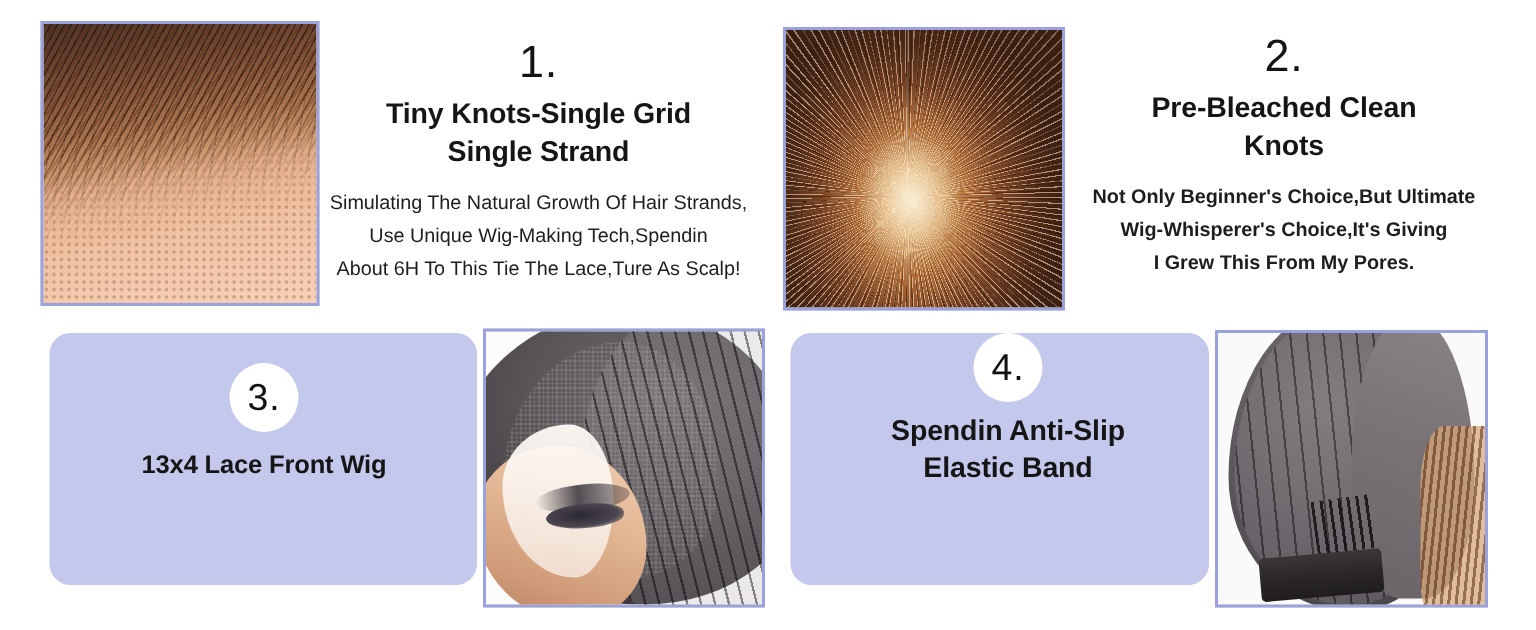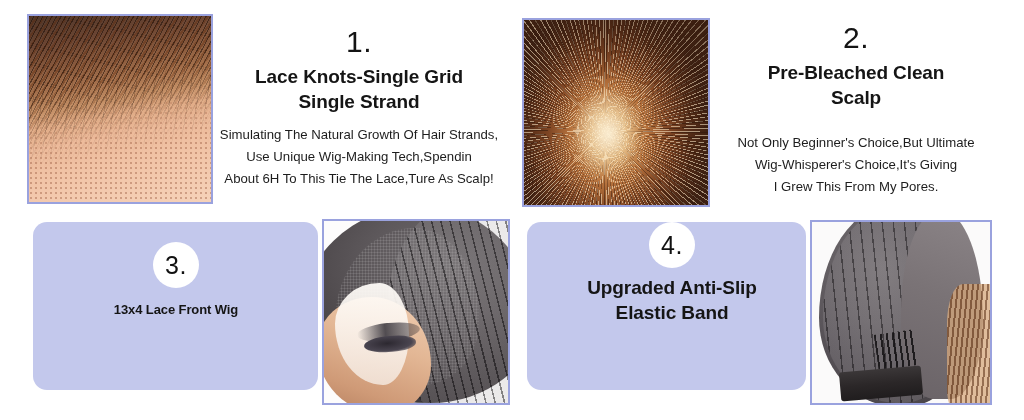--- a/index.html
+++ b/index.html
@@ -313,62 +313,62 @@
     white-space: pre-line;
   }
 
   
   #text-1 { left: 213px; top: 26px;  width: 292px; }
   #text-1 .heading { margin-top: 6px; }
   #text-1 .body    { margin-top: 10px; }
 
   #text-2 { left: 708px; top: 22px;  width: 296px; }
   #text-2 .heading { margin-top: 6px; }
-  #text-2 .body    { margin-top: 22px; }
+  #text-2 .body    { margin-top: 10px; font-weight: bold; }
 
   #text-3 { left: 38px;  top: 242px; width: 276px; }
-  #text-3 .heading { margin-top: 9px; font-size: 13px; }
+  #text-3 .heading { margin-top: 9px; font-size: 17px; }
   #text-3 .body    { margin-top: 17px; }
 
   #text-4 { left: 534px; top: 222px; width: 276px; }
   #text-4 .heading { margin-top: 7px; }
   #text-4 .body    { margin-top: 10px; }
 </style>
 </head>
 <body>
 
 <div class="stage">
 
   <div class="photo" id="photo-1" style="left:27px; top:14px; width:186px; height:190px;">
     <div class="layer base"></div>
     <div class="layer strands"></div>
     <div class="layer wisps"></div>
     <div class="layer mesh"></div>
   </div>
 
   <div class="textblock" id="text-1">
     <div class="num-plain">1.</div>
-    <div class="heading">Lace Knots-Single Grid
+    <div class="heading">Tiny Knots-Single Grid
 Single Strand</div>
     <div class="body">Simulating The Natural Growth Of Hair Strands,
 Use Unique Wig-Making Tech,Spendin
 About 6H To This Tie The Lace,Ture As Scalp!</div>
   </div>
 
   <div class="photo" id="photo-2" style="left:522px; top:18px; width:188px; height:189px;">
     <div class="layer base"></div>
     <div class="layer fan-a"></div>
     <div class="layer fan-b"></div>
     <div class="layer sheen"></div>
   </div>
 
   <div class="textblock" id="text-2">
     <div class="num-plain">2.</div>
     <div class="heading">Pre-Bleached Clean
-Scalp</div>
+Knots</div>
     <div class="body">Not Only Beginner's Choice,But Ultimate
 Wig-Whisperer's Choice,It's Giving
 I Grew This From My Pores.</div>
   </div>
 
   <div class="panel" id="panel-3" style="left:33px; top:222px; width:285px; height:168px;"></div>
 
   <div class="textblock" id="text-3">
     <div class="badge">3.</div>
     <div class="heading">13x4 Lace Front Wig</div>
@@ -382,21 +382,21 @@
     <div class="face"></div>
     <div class="lace"></div>
     <div class="brow"></div>
     <div class="eye"></div>
   </div>
 
   <div class="panel" id="panel-4" style="left:527px; top:222px; width:279px; height:168px;"></div>
 
   <div class="textblock" id="text-4">
     <div class="badge">4.</div>
-    <div class="heading">Upgraded Anti-Slip
+    <div class="heading">Spendin Anti-Slip
 Elastic Band</div>
   </div>
 
   <div class="photo" id="photo-4" style="left:810px; top:220px; width:182px; height:185px;">
     <div class="layer base"></div>
     <div class="dome"></div>
     <div class="dome-ribs"></div>
     <div class="right-panel"></div>
     <div class="hairfall"></div>
     <div class="comb"></div>

